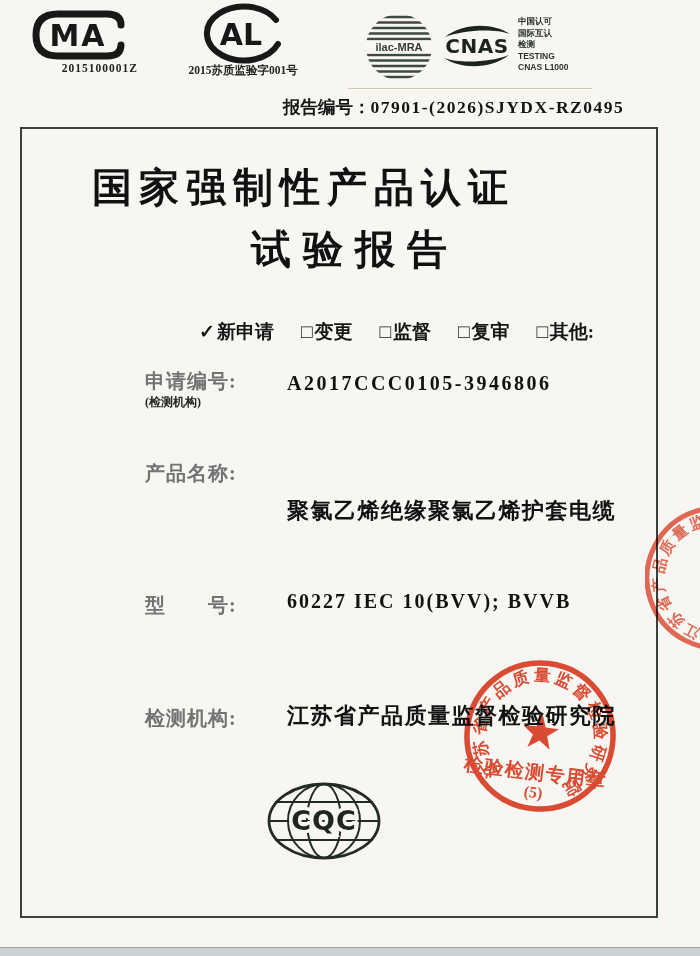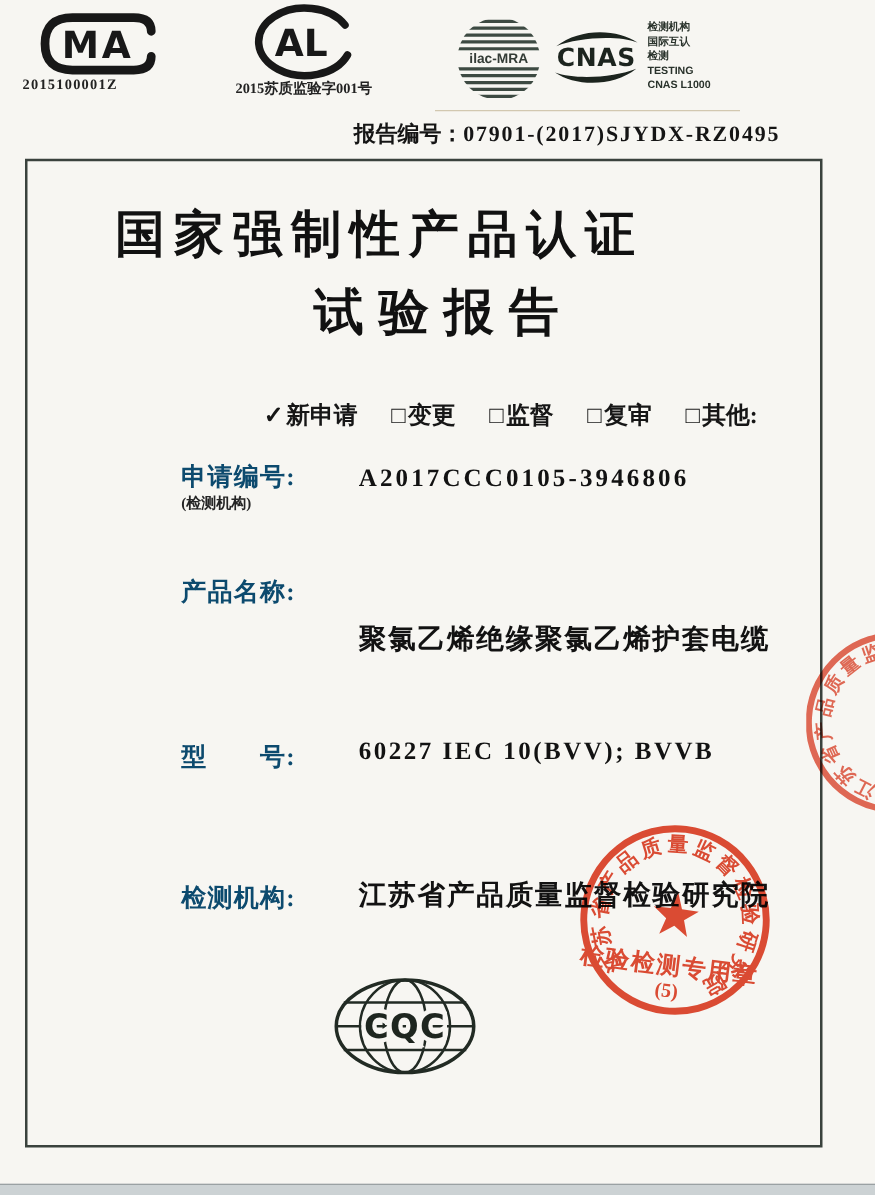--- a/index.html
+++ b/index.html
@@ -6,21 +6,21 @@
   body{
     width:700px;height:956px;position:relative;overflow:hidden;
     background:#f7f6f2;
     font-family:"Liberation Serif", serif;
     color:#1b1b1b;
   }
   .abs{position:absolute;}
 
   
   #cma-logo{left:30px;top:6px;}
-  #cma-code{left:18px;top:62px;width:120px;text-align:left;
+  #cma-code{left:18px;top:62px;width:120px;text-align:right;
     font-size:11.5px;font-weight:bold;letter-spacing:1px;color:#222;}
   #al-logo{left:200px;top:3px;}
   #al-code{left:178px;top:63px;width:130px;text-align:center;
     font-size:11.5px;font-weight:bold;color:#222;}
   #ilac-logo{left:364px;top:12px;}
   #cnas-logo{left:438px;top:22px;}
   #cnas-lines{left:518px;top:16px;width:70px;line-height:11.5px;
     font-family:"Liberation Sans",sans-serif;
     font-size:8.5px;font-weight:bold;color:#2a332c;}
   #header-rule{left:348px;top:88px;width:244px;height:1px;background:#d2c8b0;}
@@ -33,27 +33,27 @@
   
   #doc-box{left:20px;top:127px;width:634px;height:787px;
     border:2px solid #3a423d;background:transparent;}
 
   #title-1{left:20px;top:160px;width:567px;text-align:center;
     font-size:40px;font-weight:600;letter-spacing:7px;color:#111;}
   #title-2{left:20px;top:222px;width:670px;text-align:center;
     font-size:40px;font-weight:600;letter-spacing:12px;color:#111;}
 
   
-  #apptype{left:211px;top:319px;font-size:19px;font-weight:600;
+  #apptype{left:199px;top:319px;font-size:19px;font-weight:600;
     white-space:nowrap;color:#161616;}
   #apptype .opt{margin-right:27px;}
   #apptype .mark{margin-right:2px;font-weight:700;}
 
   
-  .f-label{left:145px;font-size:20px;font-weight:700;color:#0c4a6e;
+  .f-label{left:145px;font-size:20px;font-weight:700;color:#737373;
     letter-spacing:1px;white-space:nowrap;}
   .f-sub{left:145px;font-size:12px;font-weight:600;color:#242424;}
   .f-value{left:287px;font-size:20px;font-weight:600;color:#121212;
     letter-spacing:1.5px;white-space:nowrap;}
   #f0-label{top:368px;} #f0-sub{top:394px;} #f0-value{top:372px;letter-spacing:2.5px;}
   #f1-label{top:460px;} #f1-value{top:456px;font-size:22px;margin-top:40px;}
   #f2-label{top:592px;} #f2-value{top:590px;letter-spacing:2px;}
   #f3-label{top:705px;} #f3-value{top:701px;font-size:22px;}
 
   
@@ -103,31 +103,31 @@
   <rect x="2" y="28.5" width="66" height="13" fill="#f7f6f2"></rect>
   <text x="35" y="38.5" text-anchor="middle" font-family="Liberation Sans, sans-serif" font-size="11" font-weight="bold" fill="#343c36">ilac-MRA</text>
 </svg>
 
 <svg id="cnas-logo" class="abs" width="78" height="48" viewBox="0 0 78 48">
   <path d="M7 15 C 26 0 56 1 72 12 C 56 6 24 8 7 15 Z" fill="#1c241e"></path>
   <path d="M71 33 C 52 48 22 47 6 36 C 22 42 54 40 71 33 Z" fill="#1c241e"></path>
   <text x="39" y="31" text-anchor="middle" font-family="DejaVu Sans, sans-serif" font-size="20" font-weight="bold" letter-spacing="0.5" fill="#1c241e">CNAS</text>
 </svg>
 <div id="cnas-lines" class="abs">
-    <div>检测机构</div>
+    <div>中国认可</div>
     <div>国际互认</div>
     <div>检测</div>
     <div>TESTING</div>
     <div>CNAS L1000</div>
   </div>
 
 <div id="header-rule" class="abs"></div>
 
 <div id="report-line" class="abs">
-  <span>报告编号：</span><span class="num">07901-(2017)SJYDX-RZ0495</span>
+  <span>报告编号：</span><span class="num">07901-(2026)SJYDX-RZ0495</span>
 </div>
 
 <div id="doc-box" class="abs"></div>
 
 <div id="title-1" class="abs">国家强制性产品认证</div>
 <div id="title-2" class="abs">试验报告</div>
 
 <div id="apptype" class="abs"><span class="opt"><span class="mark">✓</span><span>新申请</span></span><span class="opt"><span class="mark">□</span><span>变更</span></span><span class="opt"><span class="mark">□</span><span>监督</span></span><span class="opt"><span class="mark">□</span><span>复审</span></span><span class="opt"><span class="mark">□</span><span>其他:</span></span></div>
 
 <div id="f0-label" class="abs f-label">申请编号:</div>

